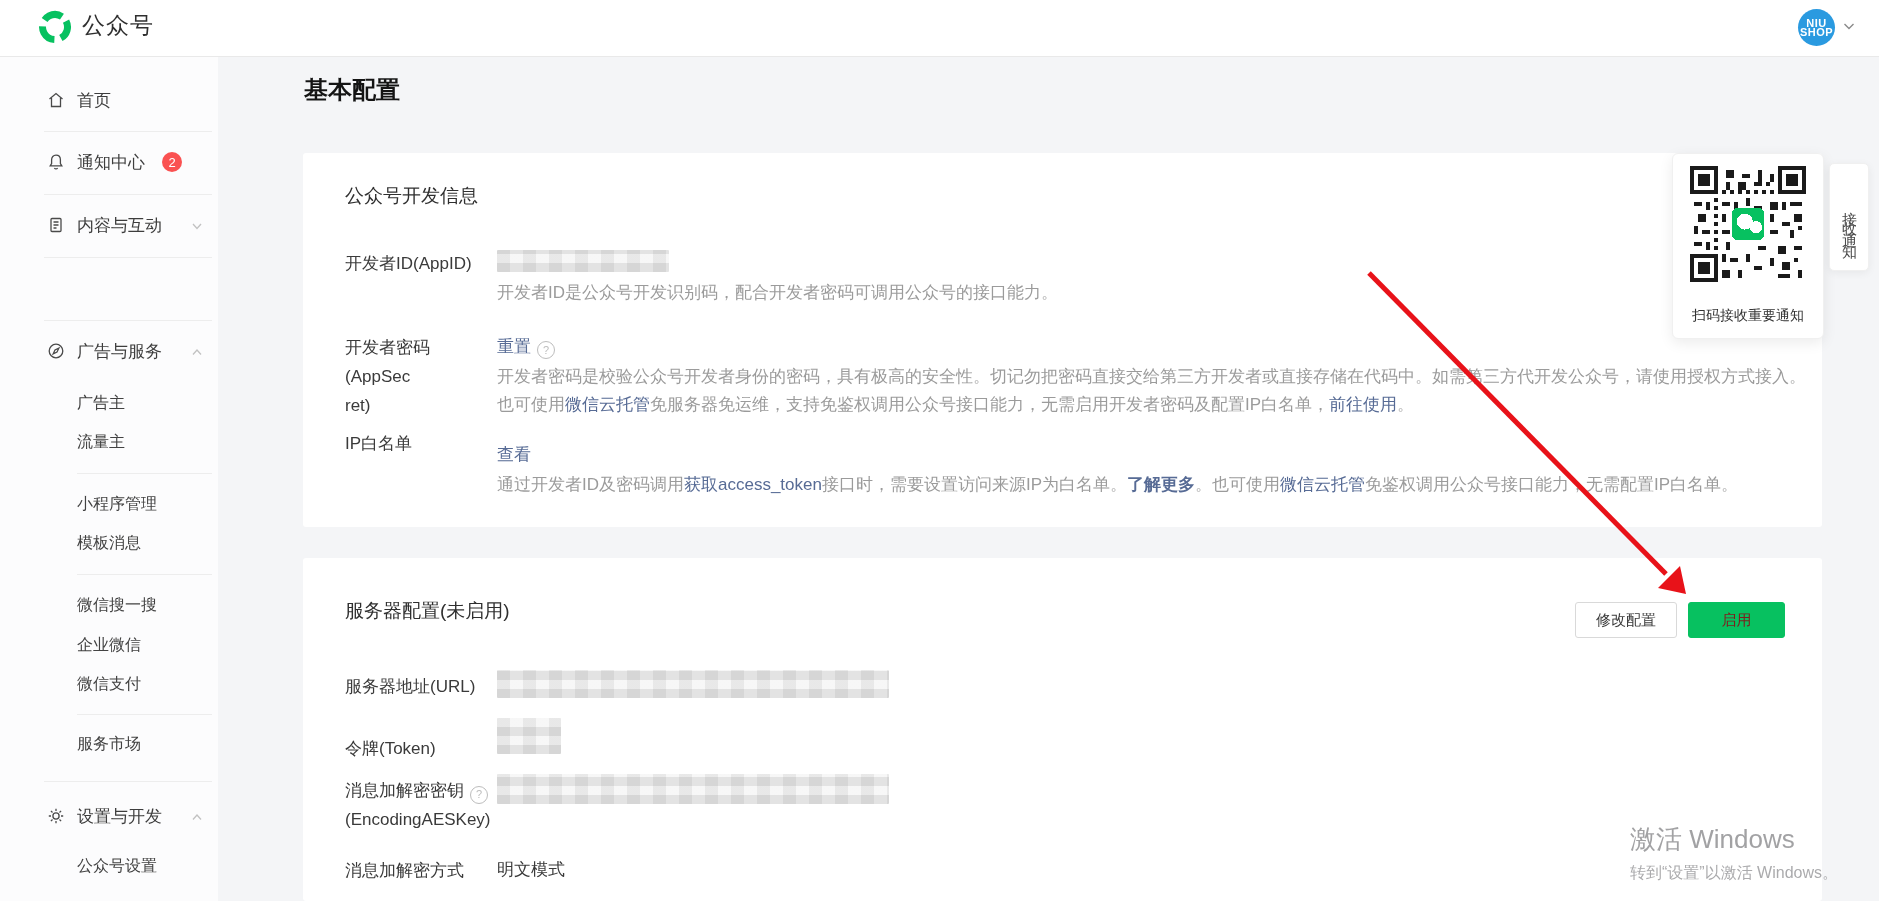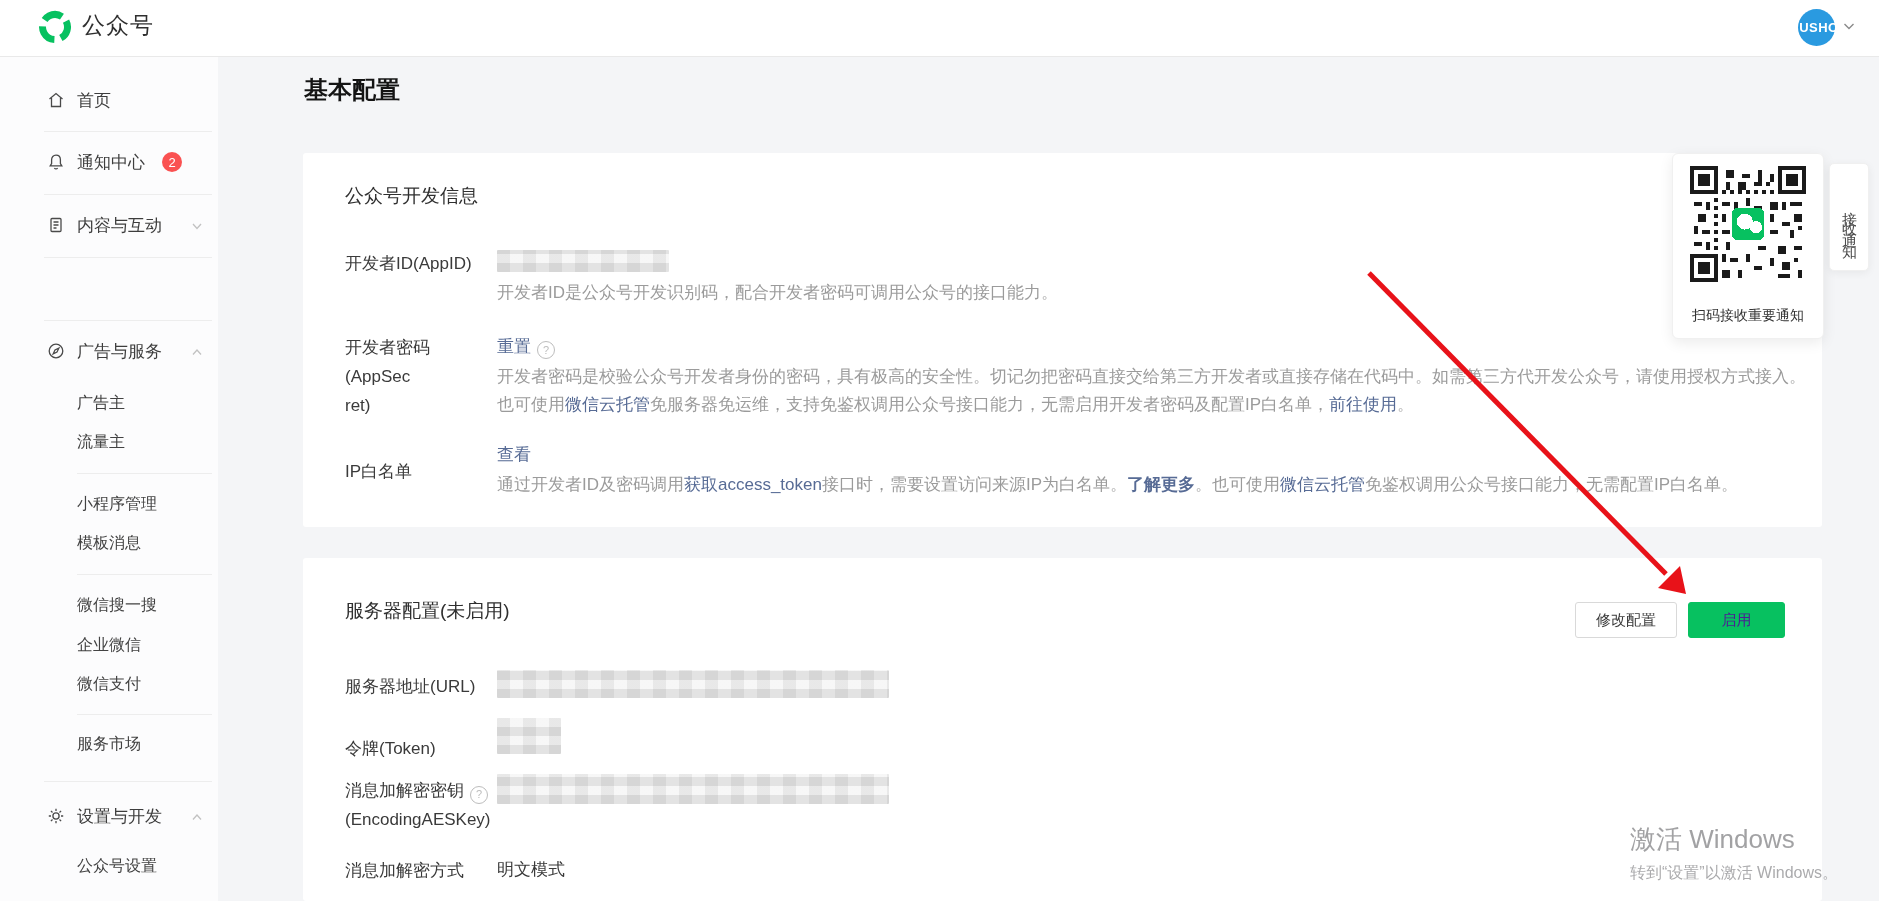--- a/index.html
+++ b/index.html
@@ -4,21 +4,21 @@
 <style>
   html,body{margin:0;padding:0;}
   body{font-family:"Liberation Sans","DejaVu Sans",sans-serif;background:#f4f5f7;}
   #app{position:relative;width:1879px;height:901px;overflow:hidden;background:#f4f5f7;}
 
   
   .topbar{position:absolute;left:0;top:0;width:1879px;height:56px;background:#fff;border-bottom:1px solid #e9e9e9;z-index:30;}
   .brand{position:absolute;left:38px;top:10px;display:flex;align-items:flex-start;cursor:pointer;}
   .brand-text{margin-left:10px;font-size:23px;color:#2f2f2f;letter-spacing:1px;}
   .account{position:absolute;right:22px;top:9px;display:flex;align-items:center;}
-  .avatar{width:37px;height:37px;border-radius:50%;background:#2a9ae0;color:#fff;display:flex;flex-direction:row;align-items:center;justify-content:center;font-weight:bold;font-size:13px;line-height:9px;letter-spacing:.5px;}
+  .avatar{width:37px;height:37px;border-radius:50%;background:#2a9ae0;color:#fff;display:flex;flex-direction:column;align-items:center;justify-content:center;font-weight:bold;font-size:11px;line-height:9px;letter-spacing:.5px;}
   .acct-chevron{margin-left:6px;}
 
   
   .sidebar{position:absolute;left:0;top:56px;width:218px;height:845px;background:#fcfcfd;z-index:20;}
   .nav-item{position:absolute;left:0;width:218px;height:40px;display:flex;align-items:center;cursor:pointer;}
   .nav-item .nav-ico{position:absolute;left:46px;top:10px;}
   .nav-item .nav-label{position:absolute;left:77px;font-size:17px;color:#3d3d3d;white-space:nowrap;}
   .nav-sub .nav-label{font-size:16px;color:#424242;}
   .nav-chev{position:absolute;left:190px;top:14px;}
   .badge{position:absolute;left:162px;top:10px;width:20px;height:20px;border-radius:50%;background:#fa5151;color:#fff;font-size:13px;display:flex;align-items:center;justify-content:center;}
@@ -37,21 +37,21 @@
   a.lnk{color:#576b95;text-decoration:none;cursor:pointer;}
   a.lnk.bold{font-weight:bold;}
   .mosaic{position:absolute;border-radius:1px;background:
       repeating-linear-gradient(90deg, rgba(0,0,0,.06) 0 13px, rgba(0,0,0,0) 13px 26px),
       repeating-linear-gradient(0deg, rgba(0,0,0,.045) 0 9px, rgba(255,255,255,.55) 9px 18px),
       #ededed;}
   .help-circle{display:inline-flex;align-items:center;justify-content:center;width:16px;height:16px;border:1px solid #bdbdbd;border-radius:50%;color:#bdbdbd;font-size:11px;margin-left:6px;vertical-align:-2px;cursor:pointer;}
 
   .btn{position:absolute;top:44px;height:36px;border-radius:3px;font-size:15px;display:flex;align-items:center;justify-content:center;cursor:pointer;box-sizing:border-box;}
   .btn-modify{left:1272px;width:102px;background:#fff;border:1px solid #d9d9d9;color:#3a3a3a;}
-  .btn-enable{left:1385px;width:97px;background:#07c160;border:1px solid #07c160;color:#4c1d95;text-align:right;}
+  .btn-enable{left:1385px;width:97px;background:#07c160;border:1px solid #07c160;color:#7f1d1d;text-align:right;}
 
   
   .qr-panel{position:absolute;left:1672px;top:153px;width:150px;height:184px;background:#fff;border:1px solid #f0f0f0;border-radius:6px;box-shadow:0 4px 14px rgba(0,0,0,.08);z-index:40;}
   .qr-panel svg{position:absolute;left:17px;top:12px;}
   .qr-caption{position:absolute;left:0;bottom:13px;width:100%;text-align:center;font-size:14px;color:#333;}
   .side-tab{position:absolute;left:1829px;top:163px;width:38px;height:106px;background:#fff;border:1px solid #f0f0f0;border-radius:5px;box-shadow:0 2px 8px rgba(0,0,0,.06);z-index:40;display:flex;align-items:center;justify-content:center;cursor:pointer;}
   .side-tab span{writing-mode:vertical-rl;font-size:15px;color:#4a4a4a;letter-spacing:11px;margin-top:8px;}
 
   
   .arrow-layer{position:absolute;left:0;top:0;width:1879px;height:901px;pointer-events:none;z-index:50;}
@@ -208,21 +208,21 @@
       <span>开发者密码(AppSec</span><br>
       <span>ret)</span>
     </div>
     <div class="fvalue" style="top:182px">
       <a class="lnk">重置</a><span class="help-circle">?</span>
     </div>
     <div class="fdesc" style="top:210px;width:1312px">
       <span>开发者密码是校验公众号开发者身份的密码，具有极高的安全性。切记勿把密码直接交给第三方开发者或直接存储在代码中。如需第三方代开发公众号，请使用授权方式接入。 也可使用</span><a class="lnk">微信云托管</a><span>免服务器免运维，支持免鉴权调用公众号接口能力，无需启用开发者密码及配置IP白名单，</span><a class="lnk">前往使用</a><span>。</span>
     </div>
 
-    <div class="flabel" style="top:304px">IP白名单</div>
+    <div class="flabel" style="top:276px">IP白名单</div>
     <a class="lnk fvalue" style="top:290px">查看</a>
     <div class="fdesc" style="top:318px;width:1312px">
       <span>通过开发者ID及密码调用</span><a class="lnk">获取access_token</a><span>接口时，需要设置访问来源IP为白名单。</span><a class="lnk bold">了解更多</a><span>。也可使用</span><a class="lnk">微信云托管</a><span>免鉴权调用公众号接口能力，无需配置IP白名单。</span>
     </div>
   </div>
 
   <div class="card card2">
     <div class="sec-title" style="top:40px">服务器配置(未启用)</div>
     <div class="btn btn-modify">修改配置</div>
     <div class="btn btn-enable">启用</div>

